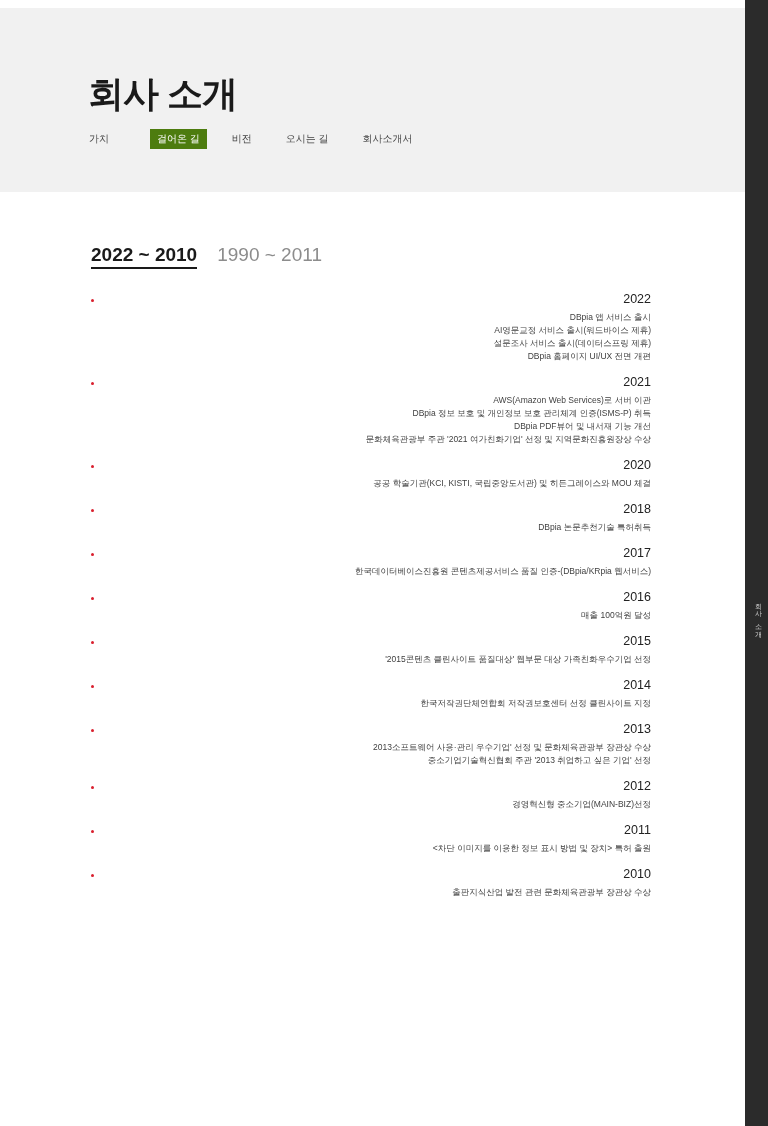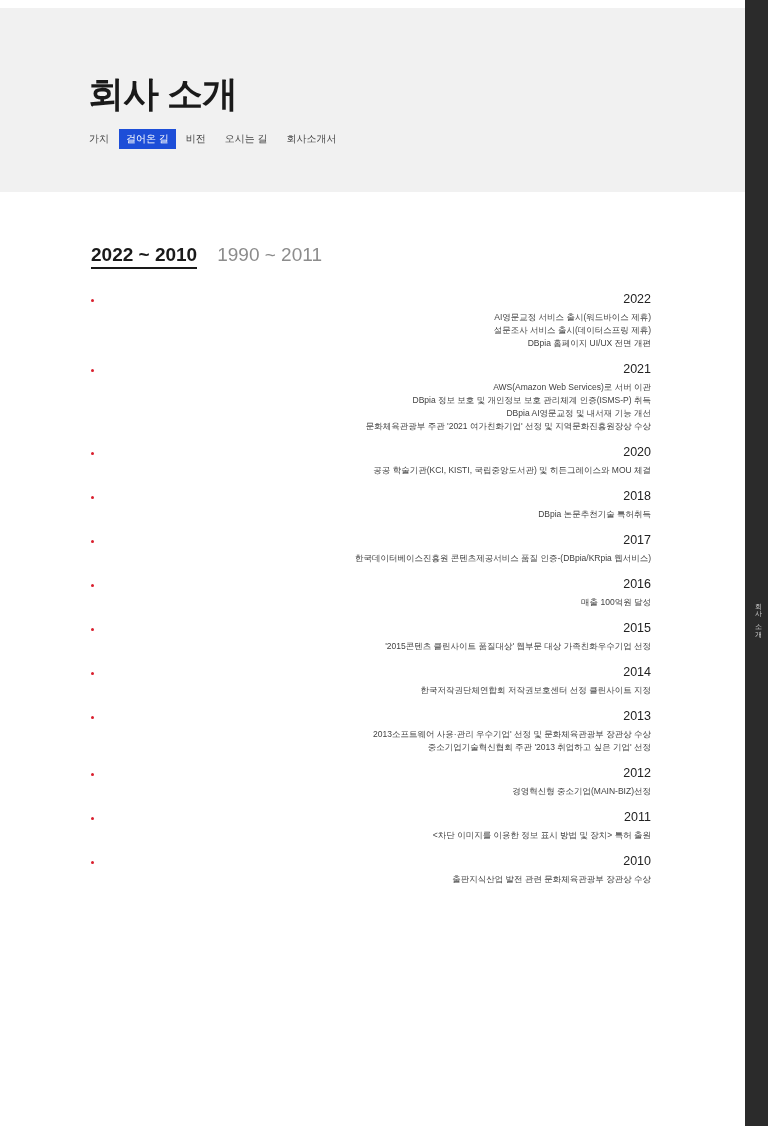--- a/index.html
+++ b/index.html
@@ -67,34 +67,35 @@
     font-weight: bold;
     letter-spacing: -1px;
     color: #1a1a1a;
   }
   .hero-nav {
     position: absolute;
     left: 89px;
     top: 121px;
     display: flex;
     align-items: center;
-    gap: 1px;
+    gap: 16px;
   }
   .hero-nav a {
     font-size: 10px;
     color: #444;
     text-decoration: none;
     padding: 3px 9px;
     white-space: nowrap;
   }
   .hero-nav a:first-child { padding-left: 0; }
   .hero-nav a.active {
-    background: #1d4ed8;
+    background: #4d7c0f;
     color: #ffffff;
     padding: 3px 7px;
+    margin-left: 16px;
   }
 
   
   .content {
     position: absolute;
     top: 192px; left: 0;
     width: 745px;
     height: 738px;
     background: #ffffff;
   }
@@ -177,32 +178,33 @@
     <div class="range-tabs">
       <div class="range-tab active">2022 ~ 2010</div>
       <div class="range-tab">1990 ~ 2011</div>
     </div>
 
     <div class="timeline" id="timeline">
         <div class="tl-item">
           <span class="tl-bullet"></span>
           <div class="tl-year">2022</div>
           <div class="tl-lines">
+            <div>DBpia 앱 서비스 출시</div>
             <div>AI영문교정 서비스 출시(워드바이스 제휴)</div>
             <div>설문조사 서비스 출시(데이터스프링 제휴)</div>
             <div>DBpia 홈페이지 UI/UX 전면 개편</div>
           </div>
         </div>
         <div class="tl-item">
           <span class="tl-bullet"></span>
           <div class="tl-year">2021</div>
           <div class="tl-lines">
             <div>AWS(Amazon Web Services)로 서버 이관</div>
             <div>DBpia 정보 보호 및 개인정보 보호 관리체계 인증(ISMS-P) 취득</div>
-            <div>DBpia AI영문교정 및 내서재 기능 개선</div>
+            <div>DBpia PDF뷰어 및 내서재 기능 개선</div>
             <div>문화체육관광부 주관 '2021 여가친화기업' 선정 및 지역문화진흥원장상 수상</div>
           </div>
         </div>
         <div class="tl-item">
           <span class="tl-bullet"></span>
           <div class="tl-year">2020</div>
           <div class="tl-lines">
             <div>공공 학술기관(KCI, KISTI, 국립중앙도서관) 및 히든그레이스와 MOU 체결</div>
           </div>
         </div>

